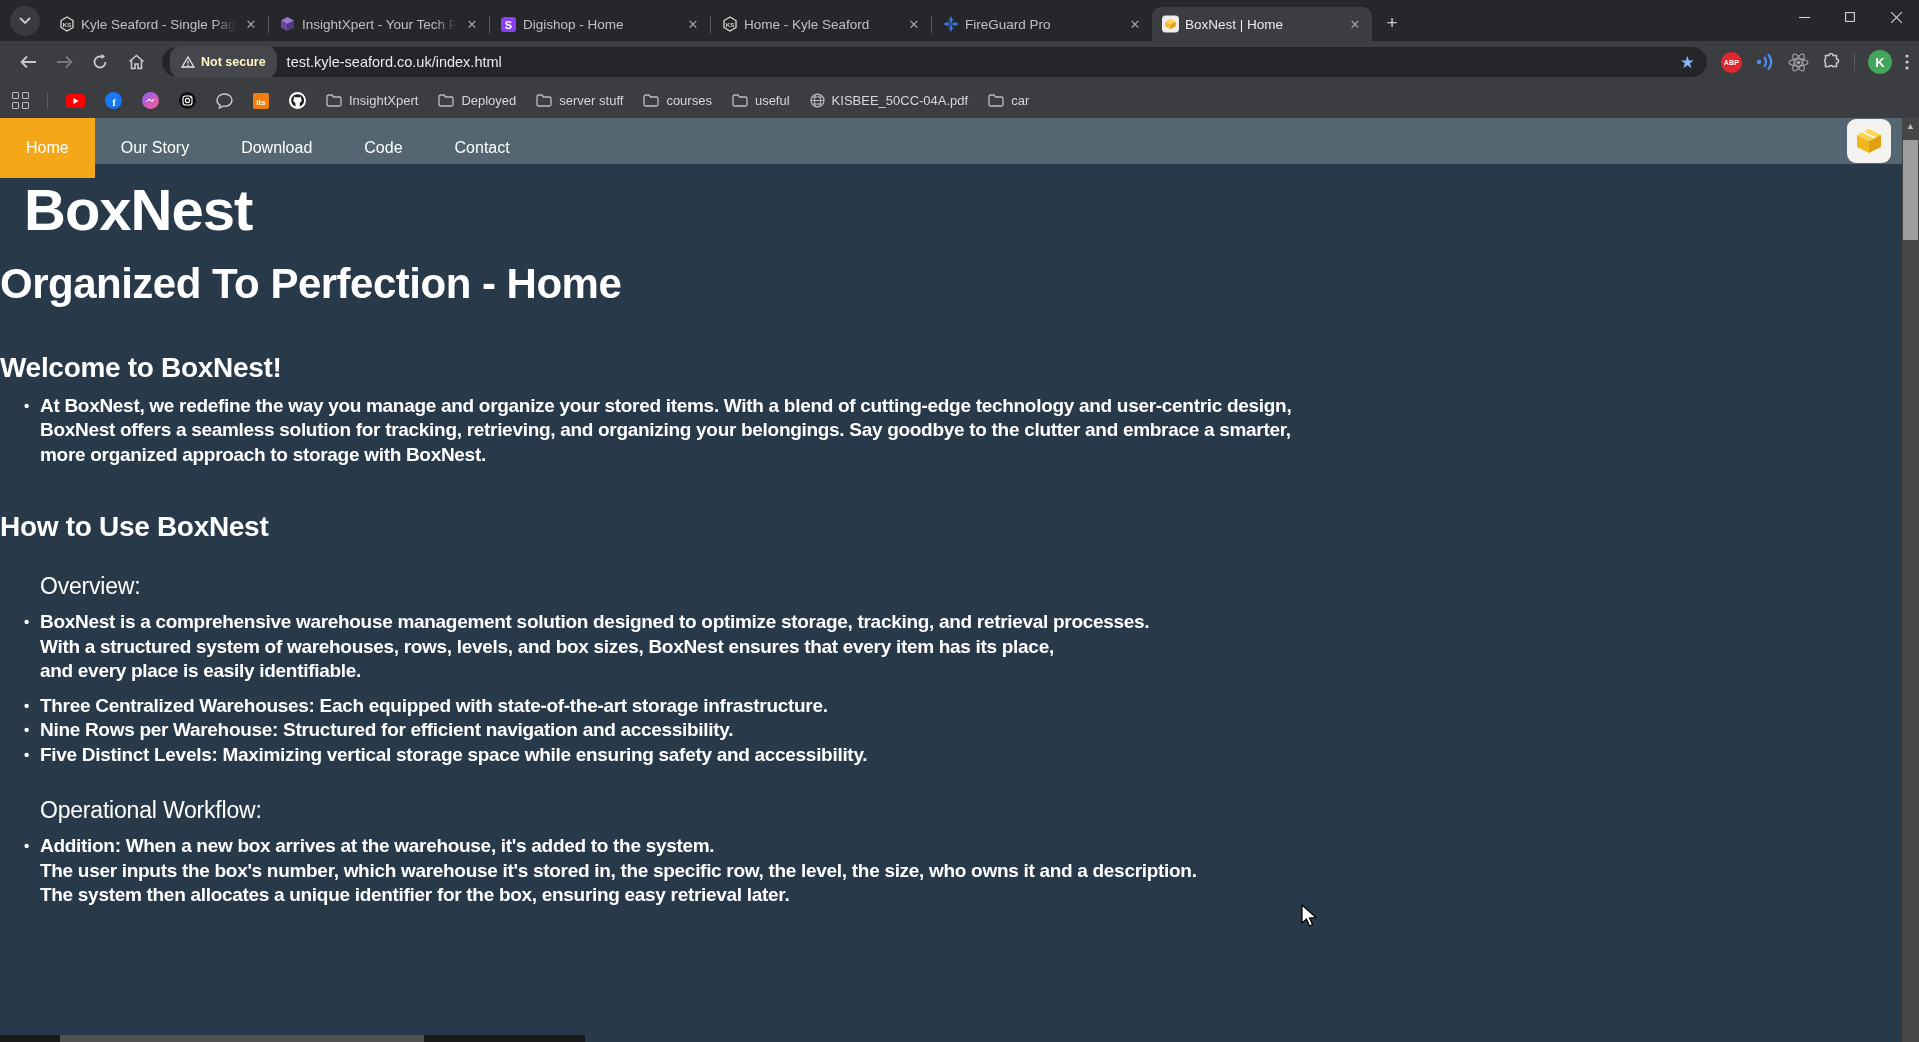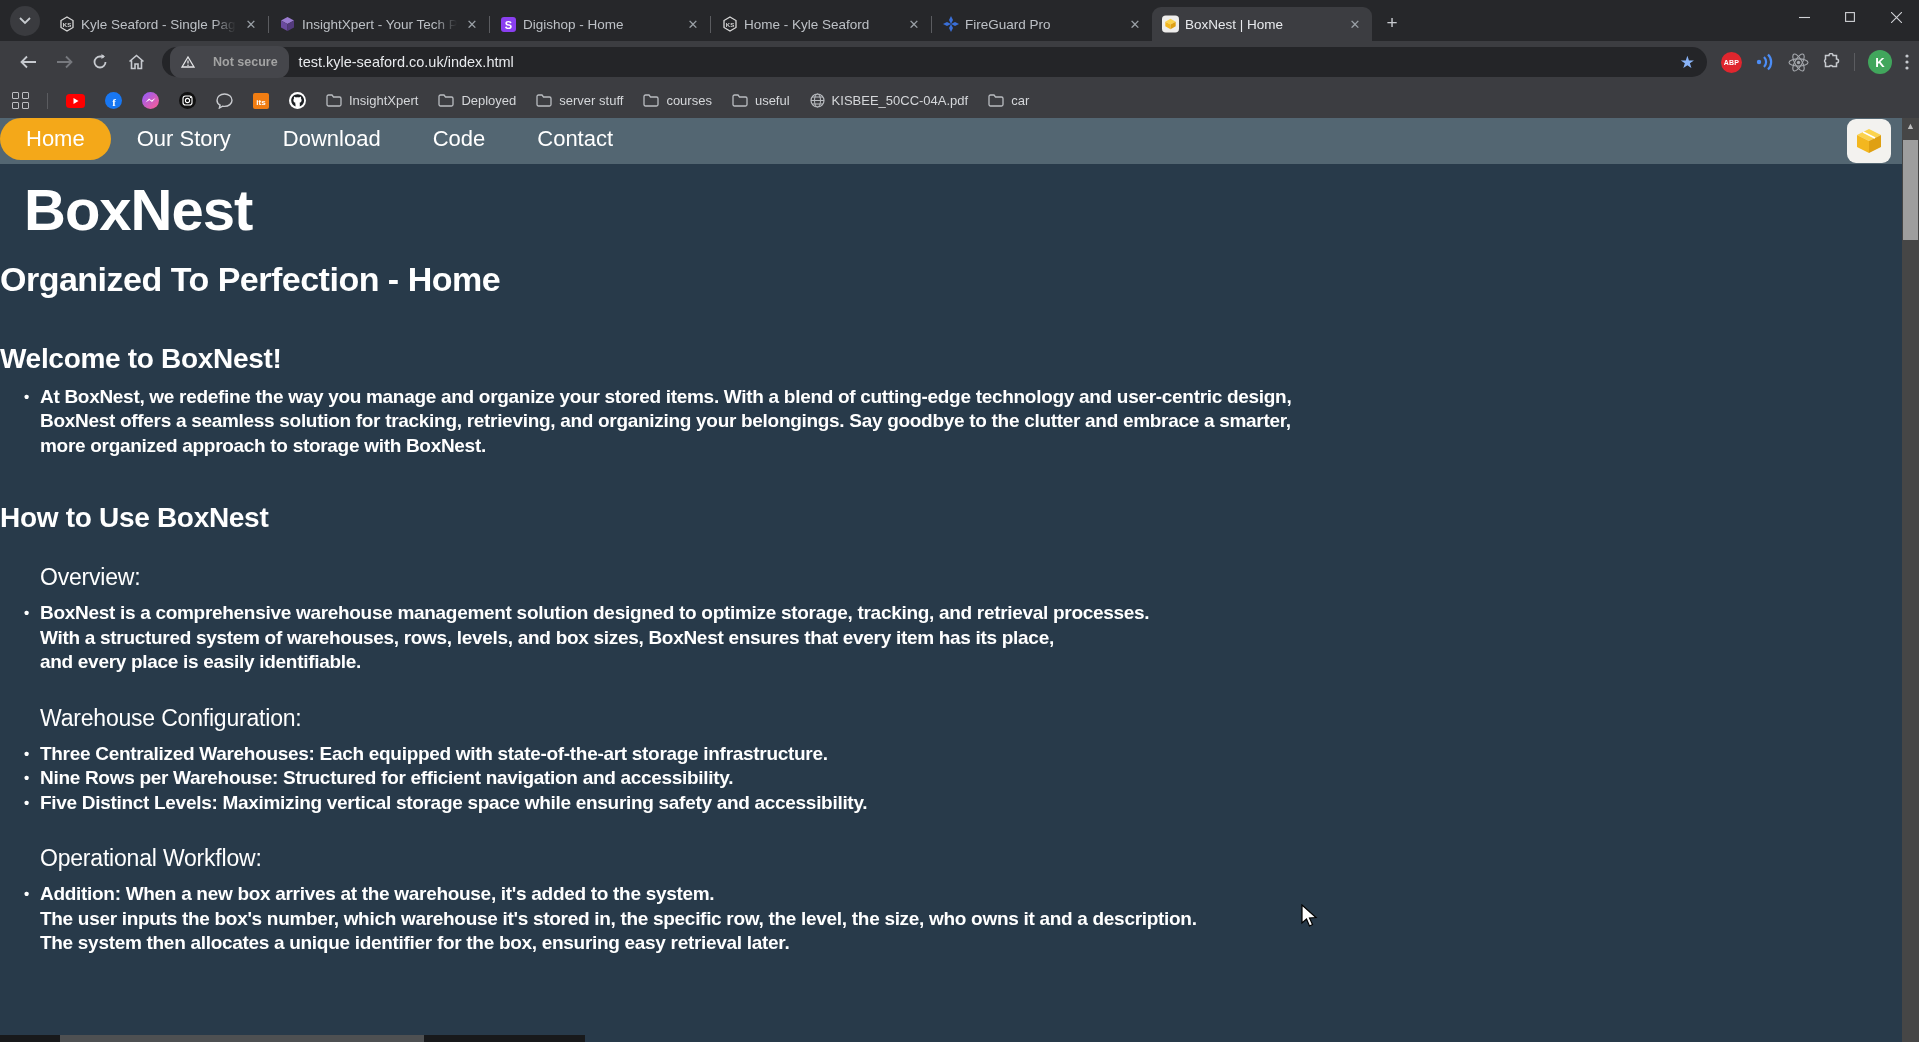--- a/index.html
+++ b/index.html
@@ -25,47 +25,47 @@
   .wincontrols { position:absolute; right:0; top:0; height:34px; display:flex; }
   .winbtn { width:46px; height:34px; display:flex; align-items:center; justify-content:center; color:#d0d2d6; }
 
   .toolbar { height:42px; background:#3c3d41; display:flex; align-items:center; padding:0 10px; }
   .navbtn { width:30px; height:30px; border-radius:50%; display:flex; align-items:center;
             justify-content:center; margin:0 3px; color:#c7cacf; }
   .navbtn.dim { color:#77797e; }
   .omnibox { flex:1; height:30px; background:#242528; border-radius:15px; margin:0 8px;
              display:flex; align-items:center; padding:0 8px; }
   .secchip { height:22px; background:#45464b; border-radius:11px; display:flex; align-items:center;
-             padding:16px 11px; color:#a3a3a3; font-size:12.5px; font-weight:bold; gap:18px; }
+             padding:16px 11px; color:#fef9c3; font-size:12.5px; font-weight:bold; gap:6px; }
   .url { color:#e8eaed; font-size:14.5px; margin-left:10px; flex:1; }
   .star { color:#8ab4f8; font-size:17px; margin-right:4px; }
   .extrow { display:flex; align-items:center; gap:13px; margin-left:6px; }
   .abp { width:21px; height:21px; border-radius:50%; background:#e0262e; color:#fff; font-size:7px;
          font-weight:bold; display:flex; align-items:center; justify-content:center; letter-spacing:.2px; }
   .toolbar-sep { width:1px; height:18px; background:#5b5c60; }
   .avatar { width:24px; height:24px; border-radius:50%; background:#41a65c; color:#fff; font-size:13px;
             font-weight:bold; display:flex; align-items:center; justify-content:center; }
 
   .bookmarks { height:35px; background:#3c3d41; display:flex; align-items:center; padding:0 12px; gap:18px; }
   .bm { display:flex; align-items:center; gap:7px; color:#d5d7da; font-size:13px; white-space:nowrap; }
   .bm-sep { width:1px; height:16px; background:#5b5c60; }
   .appsgrid { display:grid; grid-template-columns:7px 7px; grid-gap:3px; }
   .appsgrid span { width:7px; height:7px; border:1.6px solid #bcbec2; border-radius:1px; }
 
   
   .page { position:relative; height:924px; background:#283a4a; color:#fff; overflow:hidden; }
   .sitenav { height:46px; background:#536672; display:flex; align-items:center; }
-  .sitenav .item { height:42px; display:flex; align-items:center; padding:0 26px; font-size:22px; color:#fff;border-radius:21px; }
+  .sitenav .item { height:60px; display:flex; align-items:center; padding:0 26px; font-size:16px; color:#fff; }
   .sitenav .item.active { background:#f4a819; }
   .sitenav .logo { margin-left:auto; margin-right:28px; width:44px; height:44px; background:#f3f2ef;
                    border-radius:9px; display:flex; align-items:center; justify-content:center; }
 
   .content { padding:14px 0 0 0; }
   .h-title { font-size:58px; font-weight:bold; letter-spacing:-1px; line-height:1.1;padding-left:24px; }
-  .h-subtitle { font-size:34px; font-weight:bold; margin-top:18px; letter-spacing:-0.5px; }
+  .h-subtitle { font-size:42px; font-weight:bold; margin-top:18px; letter-spacing:-0.5px; }
   .h-section { font-size:28px; font-weight:600; margin-top:44px; letter-spacing:-0.3px; }
   .h-sub { font-size:23px; margin:30px 0 6px 40px; letter-spacing:-0.2px; }
   ul.blist { list-style:none; margin-top:10px; }
   ul.blist li { position:relative; padding-left:40px; font-size:19px; font-weight:bold;
                 line-height:24.5px; letter-spacing:-0.3px; }
   ul.blist li::before { content:"•"; position:absolute; left:24px; top:0; font-size:15px; }
 
   
   .vscroll { position:absolute; right:0; top:0; width:17px; height:924px; background:#464646; }
   .vscroll .up { width:17px; height:16px; display:flex; align-items:center; justify-content:center;
@@ -399,21 +399,20 @@
     <div id="sections-container">
         <div class="h-section">Welcome to BoxNest!</div>
         <ul class="blist">
           <li>At BoxNest, we redefine the way you manage and organize your stored items. With a blend of cutting-edge technology and user-centric design,<br>BoxNest offers a seamless solution for tracking, retrieving, and organizing your belongings. Say goodbye to the clutter and embrace a smarter,<br>more organized approach to storage with BoxNest.</li>
         </ul>
         <div class="h-section">How to Use BoxNest</div>
         <div class="h-sub">Overview:</div>
         <ul class="blist">
           <li>BoxNest is a comprehensive warehouse management solution designed to optimize storage, tracking, and retrieval processes.<br>With a structured system of warehouses, rows, levels, and box sizes, BoxNest ensures that every item has its place,<br>and every place is easily identifiable.</li>
         </ul>
-        <div class="h-sub">Warehouse Configuration:</div>
         <ul class="blist">
           <li>Three Centralized Warehouses: Each equipped with state-of-the-art storage infrastructure.</li>
           <li>Nine Rows per Warehouse: Structured for efficient navigation and accessibility.</li>
           <li>Five Distinct Levels: Maximizing vertical storage space while ensuring safety and accessibility.</li>
         </ul>
         <div class="h-sub">Operational Workflow:</div>
         <ul class="blist">
           <li>Addition: When a new box arrives at the warehouse, it's added to the system.<br>The user inputs the box's number, which warehouse it's stored in, the specific row, the level, the size, who owns it and a description.<br>The system then allocates a unique identifier for the box, ensuring easy retrieval later.</li>
         </ul>
       </div>

